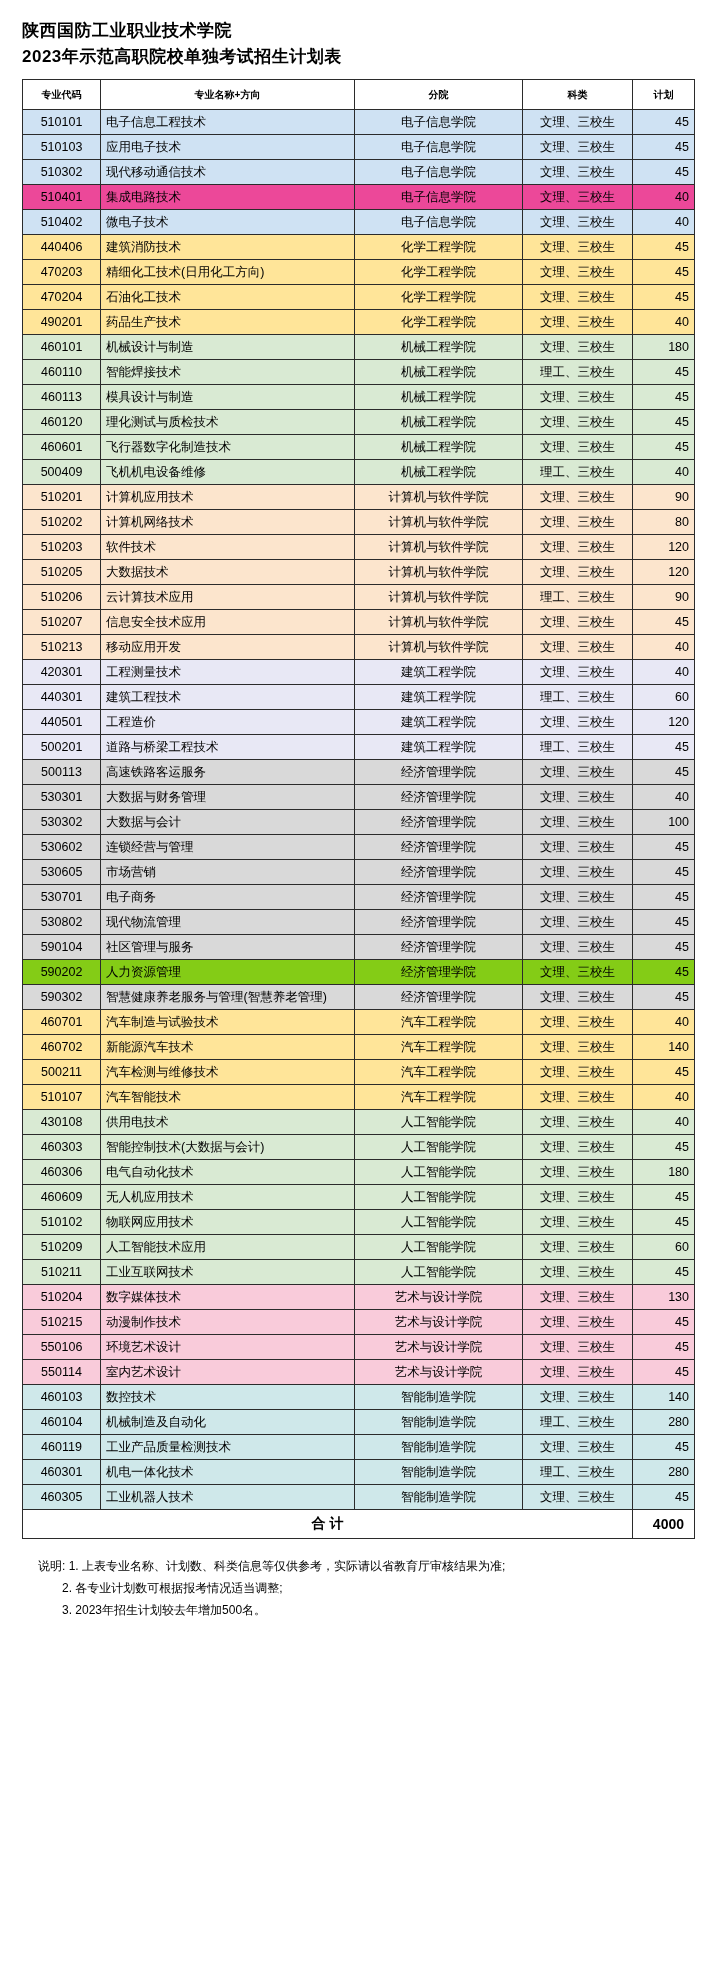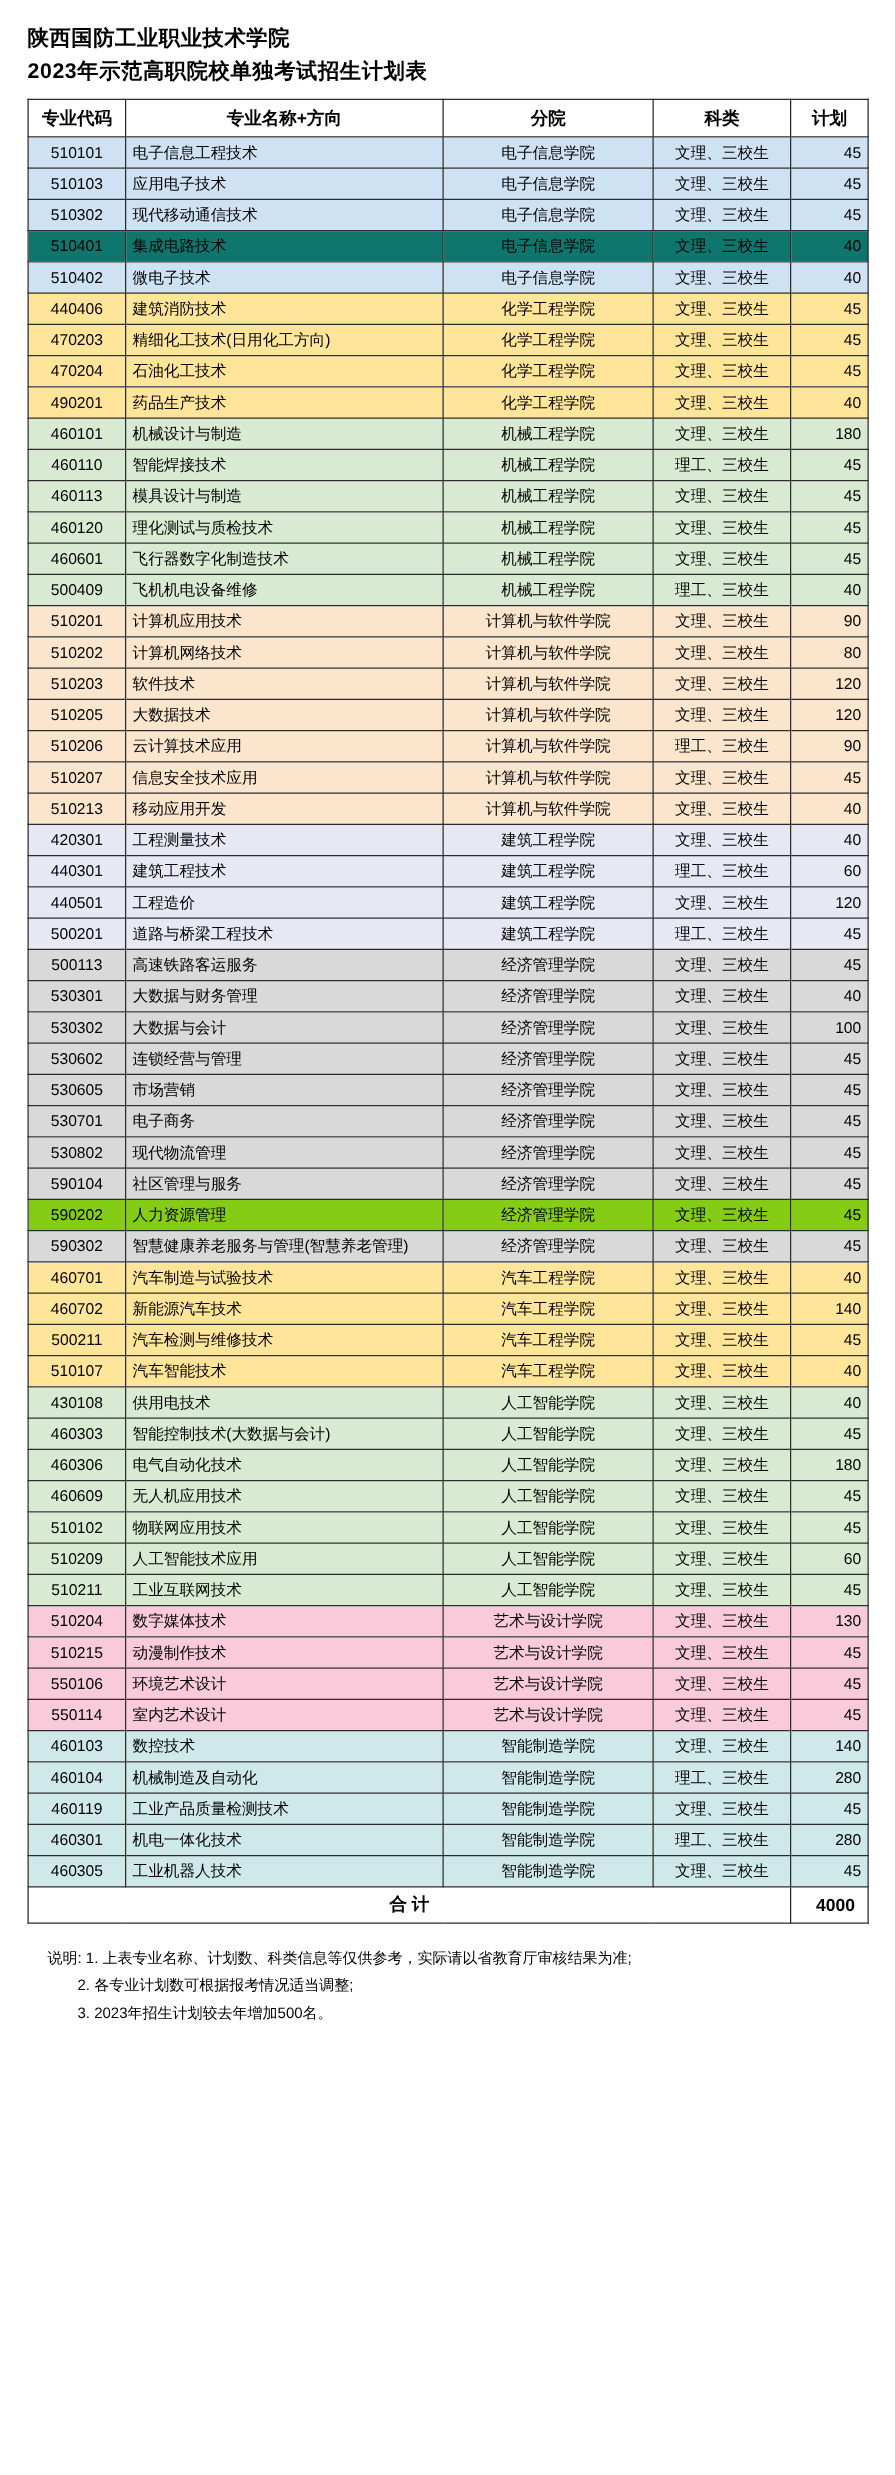--- a/index.html
+++ b/index.html
@@ -37,21 +37,21 @@
     font-size: 12.5px;
     height: 25px;
     padding: 0 5px;
     box-sizing: border-box;
     overflow: hidden;
     white-space: nowrap;
   }
   table.plan th {
     font-weight: bold;
     text-align: center;
-    font-size: 14px;
+    font-size: 10px;
     height: 30px;
     background: #ffffff;
   }
   col.c-code { width: 78px; }
   col.c-name { width: 254px; }
   col.c-dept { width: 168px; }
   col.c-type { width: 110px; }
   col.c-num  { width: 62px; }
 
   td.code { text-align: center; }
@@ -121,21 +121,21 @@
           <td class="type">文理、三校生</td>
           <td class="num">45</td>
         </tr>
         <tr style="background: rgb(207, 226, 243);">
           <td class="code">510302</td>
           <td class="name">现代移动通信技术</td>
           <td class="dept">电子信息学院</td>
           <td class="type">文理、三校生</td>
           <td class="num">45</td>
         </tr>
-        <tr style="background: #0f766e; padding-left: 31px;">
+        <tr style="background: #ec4899; padding-left: 31px;">
           <td class="code">510401</td>
           <td class="name">集成电路技术</td>
           <td class="dept">电子信息学院</td>
           <td class="type">文理、三校生</td>
           <td class="num">40</td>
         </tr>
         <tr style="background: rgb(207, 226, 243);">
           <td class="code">510402</td>
           <td class="name">微电子技术</td>
           <td class="dept">电子信息学院</td>

